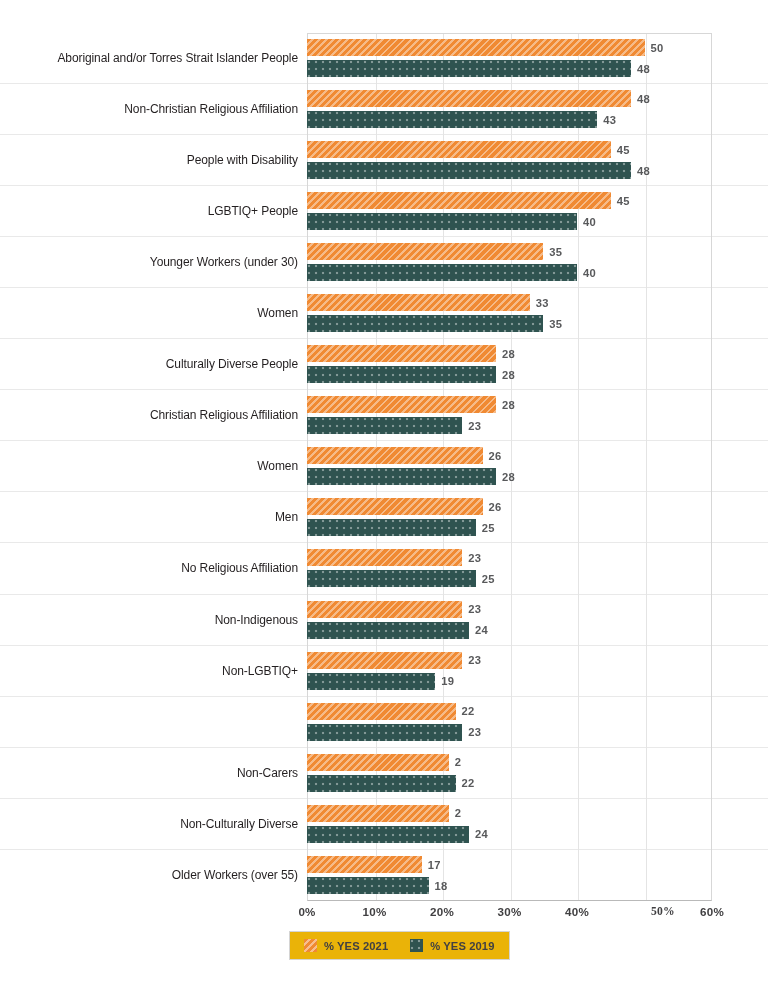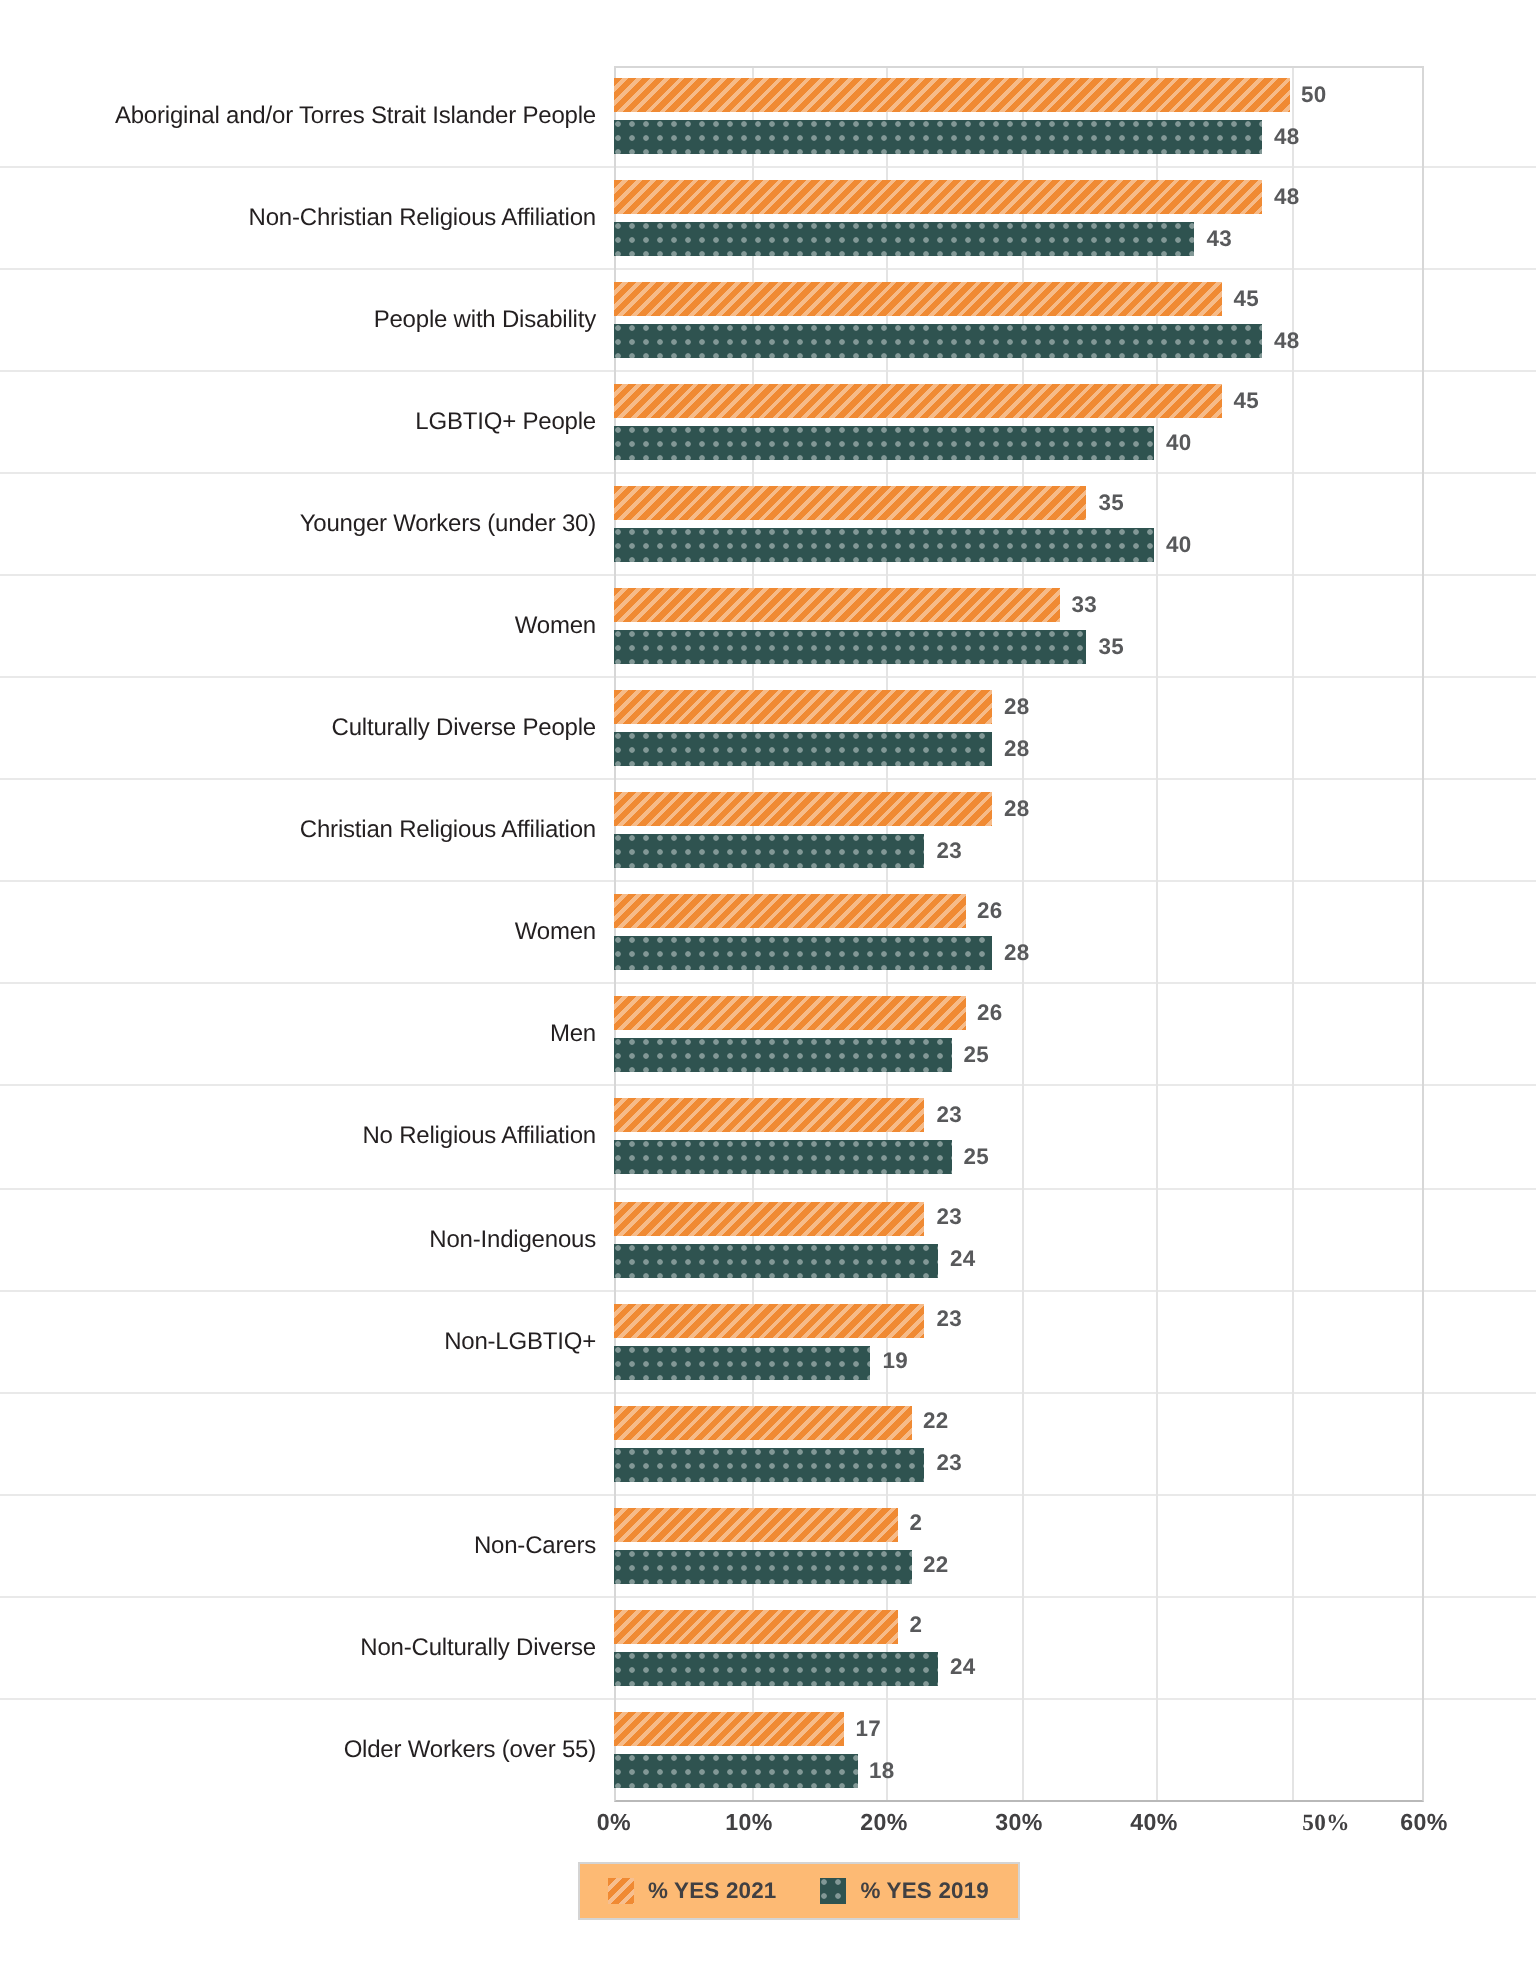--- a/index.html
+++ b/index.html
@@ -145,21 +145,21 @@
     letter-spacing: 0.2px;
     white-space: nowrap;
   }
 
   
   #legend {
     position: absolute;
     left: 289px;
     top: 931px;
     border: 1px solid #d4d4d4;
-    background: #fdba74;
+    background: #eab308;
     padding: 7px 14px;
     display: flex;
     align-items: center;
     gap: 22px;
   }
   .legend-item {
     display: flex;
     align-items: center;
     gap: 7px;
   }

